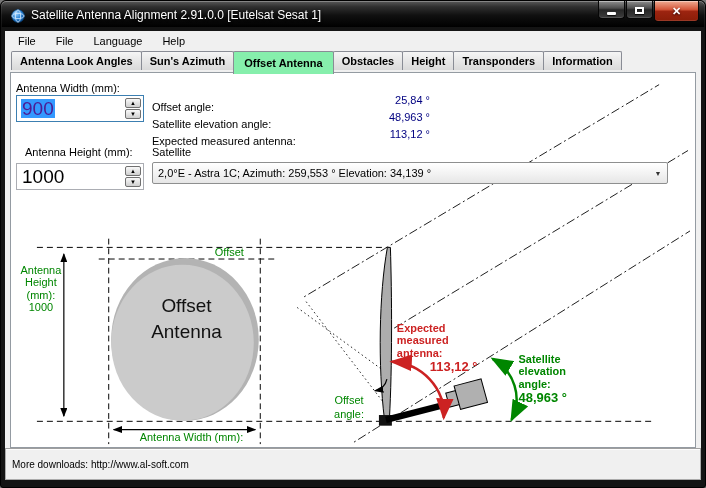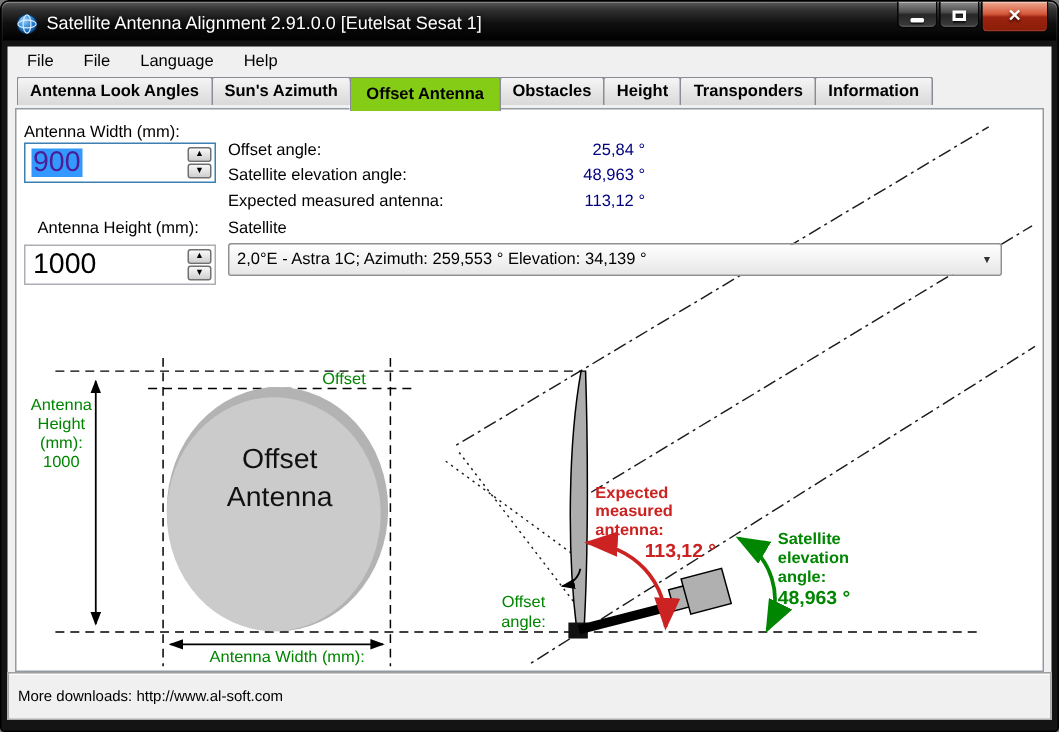--- a/index.html
+++ b/index.html
@@ -29,39 +29,39 @@
     text-shadow:0 1px 2px rgba(40,0,0,.9);}
   
   .client{position:absolute;left:4px;right:4px;top:30px;bottom:7px;background:#F0F0F0;
     display:flex;flex-direction:column;}
   .menubar{height:20px;display:flex;align-items:center;padding-left:3px;font-size:11px;color:#000;}
   .menu-item{padding:3px 10px;}
   .tabstrip{height:22px;display:flex;align-items:flex-start;padding-left:6px;position:relative;z-index:3;font-weight:bold;}
   .tab{font-size:11px;color:#000;padding:3px 8px;margin-right:-1px;
     background:linear-gradient(180deg,#F5F5F5,#E4E4E4 60%,#D9D9D9);
     border:1px solid #898C95;border-bottom:none;border-radius:2px 2px 0 0;white-space:nowrap;}
-  .tab.active{background:#84cc16;padding:5px 10px 5px;position:relative;z-index:4;
+  .tab.active{background:#86efac;padding:5px 10px 5px;position:relative;z-index:4;
     box-shadow:0 2px 0 #fff;}
   .page{flex:1;margin:0 5px;background:#fff;border:1px solid #949BA2;margin-top:-1px;
     position:relative;overflow:hidden;z-index:2;}
   .diagram{position:absolute;left:0;top:0;width:100%;height:100%;}
   
   .fld-label{position:absolute;font-size:11px;color:#000;white-space:nowrap;}
   .spin-input{position:absolute;width:128px;height:27px;background:#fff;border:1px solid #ABADB3;
     display:flex;align-items:center;padding-left:4px;}
   .spin-input.focused{border-color:#3C7FB1;}
   .num{font-size:19px;color:#000;line-height:1;padding:0 1px;}
   .num.selected{background:#3399FF;color:#4c1d95;}
   .spinners{position:absolute;right:2px;top:2px;bottom:2px;width:16px;display:flex;
     flex-direction:column;gap:1px;}
   .spin-btn{flex:1;border:1px solid #707070;border-radius:2px;
     background:linear-gradient(180deg,#F9F9F9,#E2E2E2 55%,#CFCFCF);
     display:flex;align-items:center;justify-content:center;}
   .tri{font-size:6px;line-height:1;color:#000;}
-  .readout-label{position:absolute;font-size:11px;color:#000;white-space:nowrap;}
+  .readout-label{position:absolute;font-size:11px;color:#000;white-space:nowrap;margin-top:7px;}
   .readout-value{position:absolute;font-size:11px;color:#000080;width:120px;text-align:right;
     white-space:nowrap;}
   .combo{position:absolute;left:141px;top:89px;width:516px;height:22px;border:1px solid #8E8F8F;
     border-radius:2px;background:linear-gradient(180deg,#FFF,#F2F2F2 55%,#E6E6E6);
     display:flex;align-items:center;gap:36px;}
   .combo-text{flex:1;font-size:11px;color:#000;padding-left:5px;white-space:nowrap;overflow:hidden;}
   .combo-btn{width:18px;height:100%;display:flex;align-items:center;justify-content:center;}
   .combo-arrow{font-size:7px;color:#333;}
   
   .statusbar{height:32px;background:#F0F0F0;border:1px solid #ababab;border-top:1px solid #9f9f9f;

